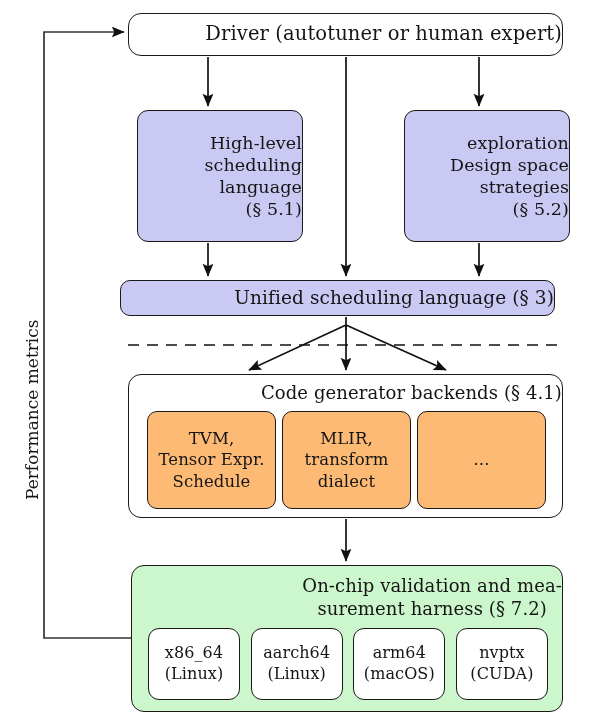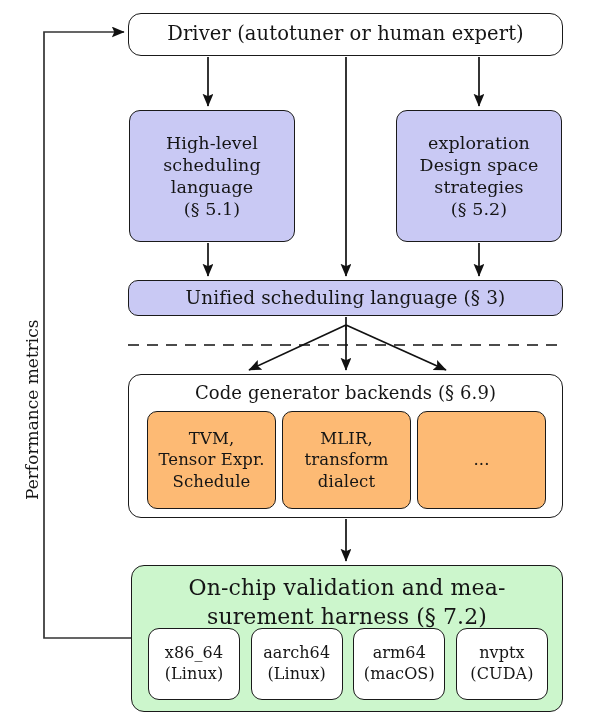--- a/index.html
+++ b/index.html
@@ -25,50 +25,50 @@
 
   
   .node {
     position: absolute;
     box-sizing: border-box;
     border: 1.3px solid #1a1a1a;
     border-radius: 11px;
     background: #ffffff;
     display: flex;
     flex-direction: column;
-    align-items: center;
+    align-items: flex-end;
     justify-content: center;
     text-align: center;
     line-height: 1.26;
     letter-spacing: 0.1px;
   }
   .node .ln { display: block; white-space: nowrap; }
 
-  .purple { background: #c9c9f4; }
+  .purple { background: #c9c9f4; margin-left: 8px; }
   .green  { background: #ccf6cc; }
   .plain  { background: #ffffff; }
 
   
   #driver {
     left: 128px; top: 13px; width: 435px; height: 43px;
     font-size: 19.5px;
     border-radius: 13px;
   }
 
   #hl-lang {
     left: 129px; top: 110px; width: 166px; height: 132px;
     font-size: 17.5px;
   }
   #dse {
     left: 396px; top: 110px; width: 166px; height: 132px;
     font-size: 17.5px;
   }
 
   #unified {
-    left: 128px; top: 280px; width: 435px; height: 36px;
+    left: 112px; top: 280px; width: 435px; height: 36px;
     font-size: 18.5px;
     border-radius: 10px;
   }
 
   #backends {
     left: 128px; top: 374px; width: 435px; height: 144px;
     border-radius: 13px;
     justify-content: flex-start;
     padding-top: 7px;
   }
@@ -100,21 +100,21 @@
   }
   .backend-cell .ln { white-space: nowrap; }
 
   #harness {
     left: 131px; top: 565px; width: 432px; height: 147px;
     border-radius: 13px;
     justify-content: flex-start;
     padding-top: 8px;
   }
   #harness-title {
-    font-size: 22px;
+    font-size: 18px;
     line-height: 1.3;
   }
   #target-row {
     position: absolute;
     left: 16px; top: 62px;
     width: 400px; height: 72px;
     display: flex;
     justify-content: space-between;
     align-items: stretch;
   }
@@ -205,21 +205,21 @@
     <span class="ln">Design space</span>
     <span class="ln">strategies</span>
     <span class="ln">(§ 5.2)</span>
   </div>
 
   <div class="node purple" id="unified">
     <span class="ln">Unified scheduling language (§ 3)</span>
   </div>
 
   <div class="node plain" id="backends">
-    <span class="ln" id="backends-title">Code generator backends (§ 6.9)</span>
+    <span class="ln" id="backends-title">Code generator backends (§ 4.1)</span>
     <div id="backend-row">
       <div class="backend-cell">
         <span class="ln">TVM,</span>
         <span class="ln">Tensor Expr.</span>
         <span class="ln">Schedule</span>
       </div>
       <div class="backend-cell">
         <span class="ln">MLIR,</span>
         <span class="ln">transform</span>
         <span class="ln">dialect</span>

